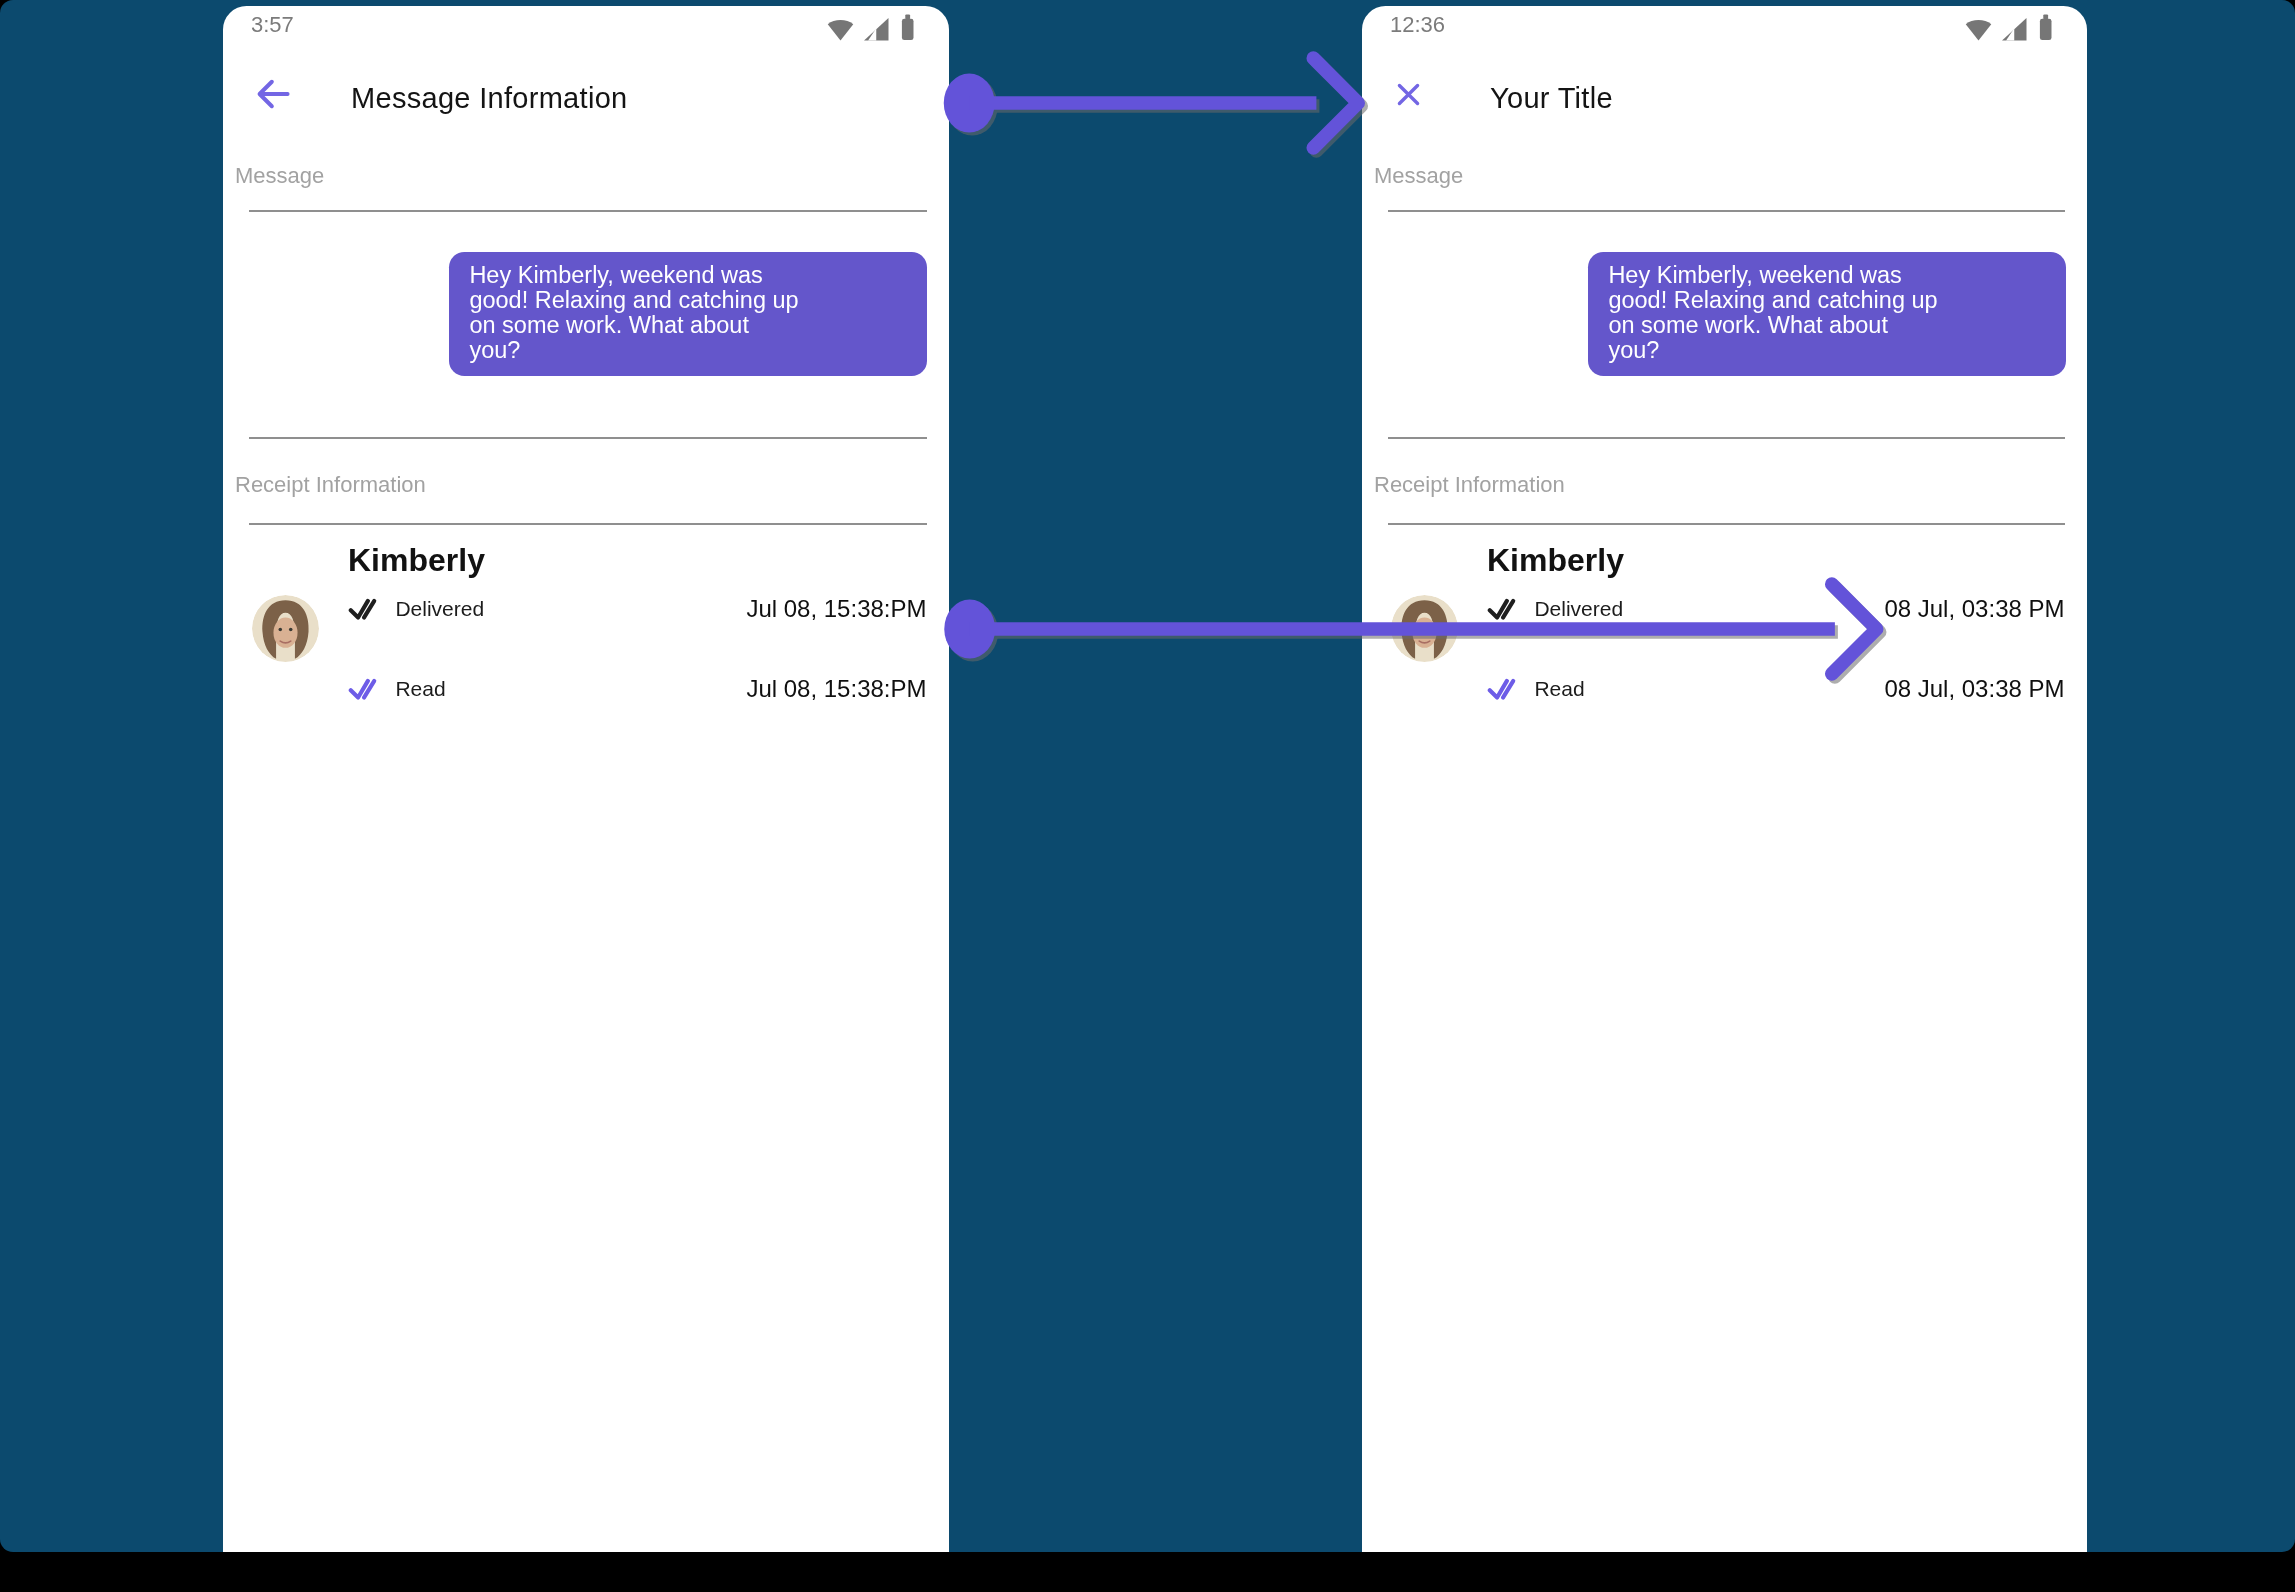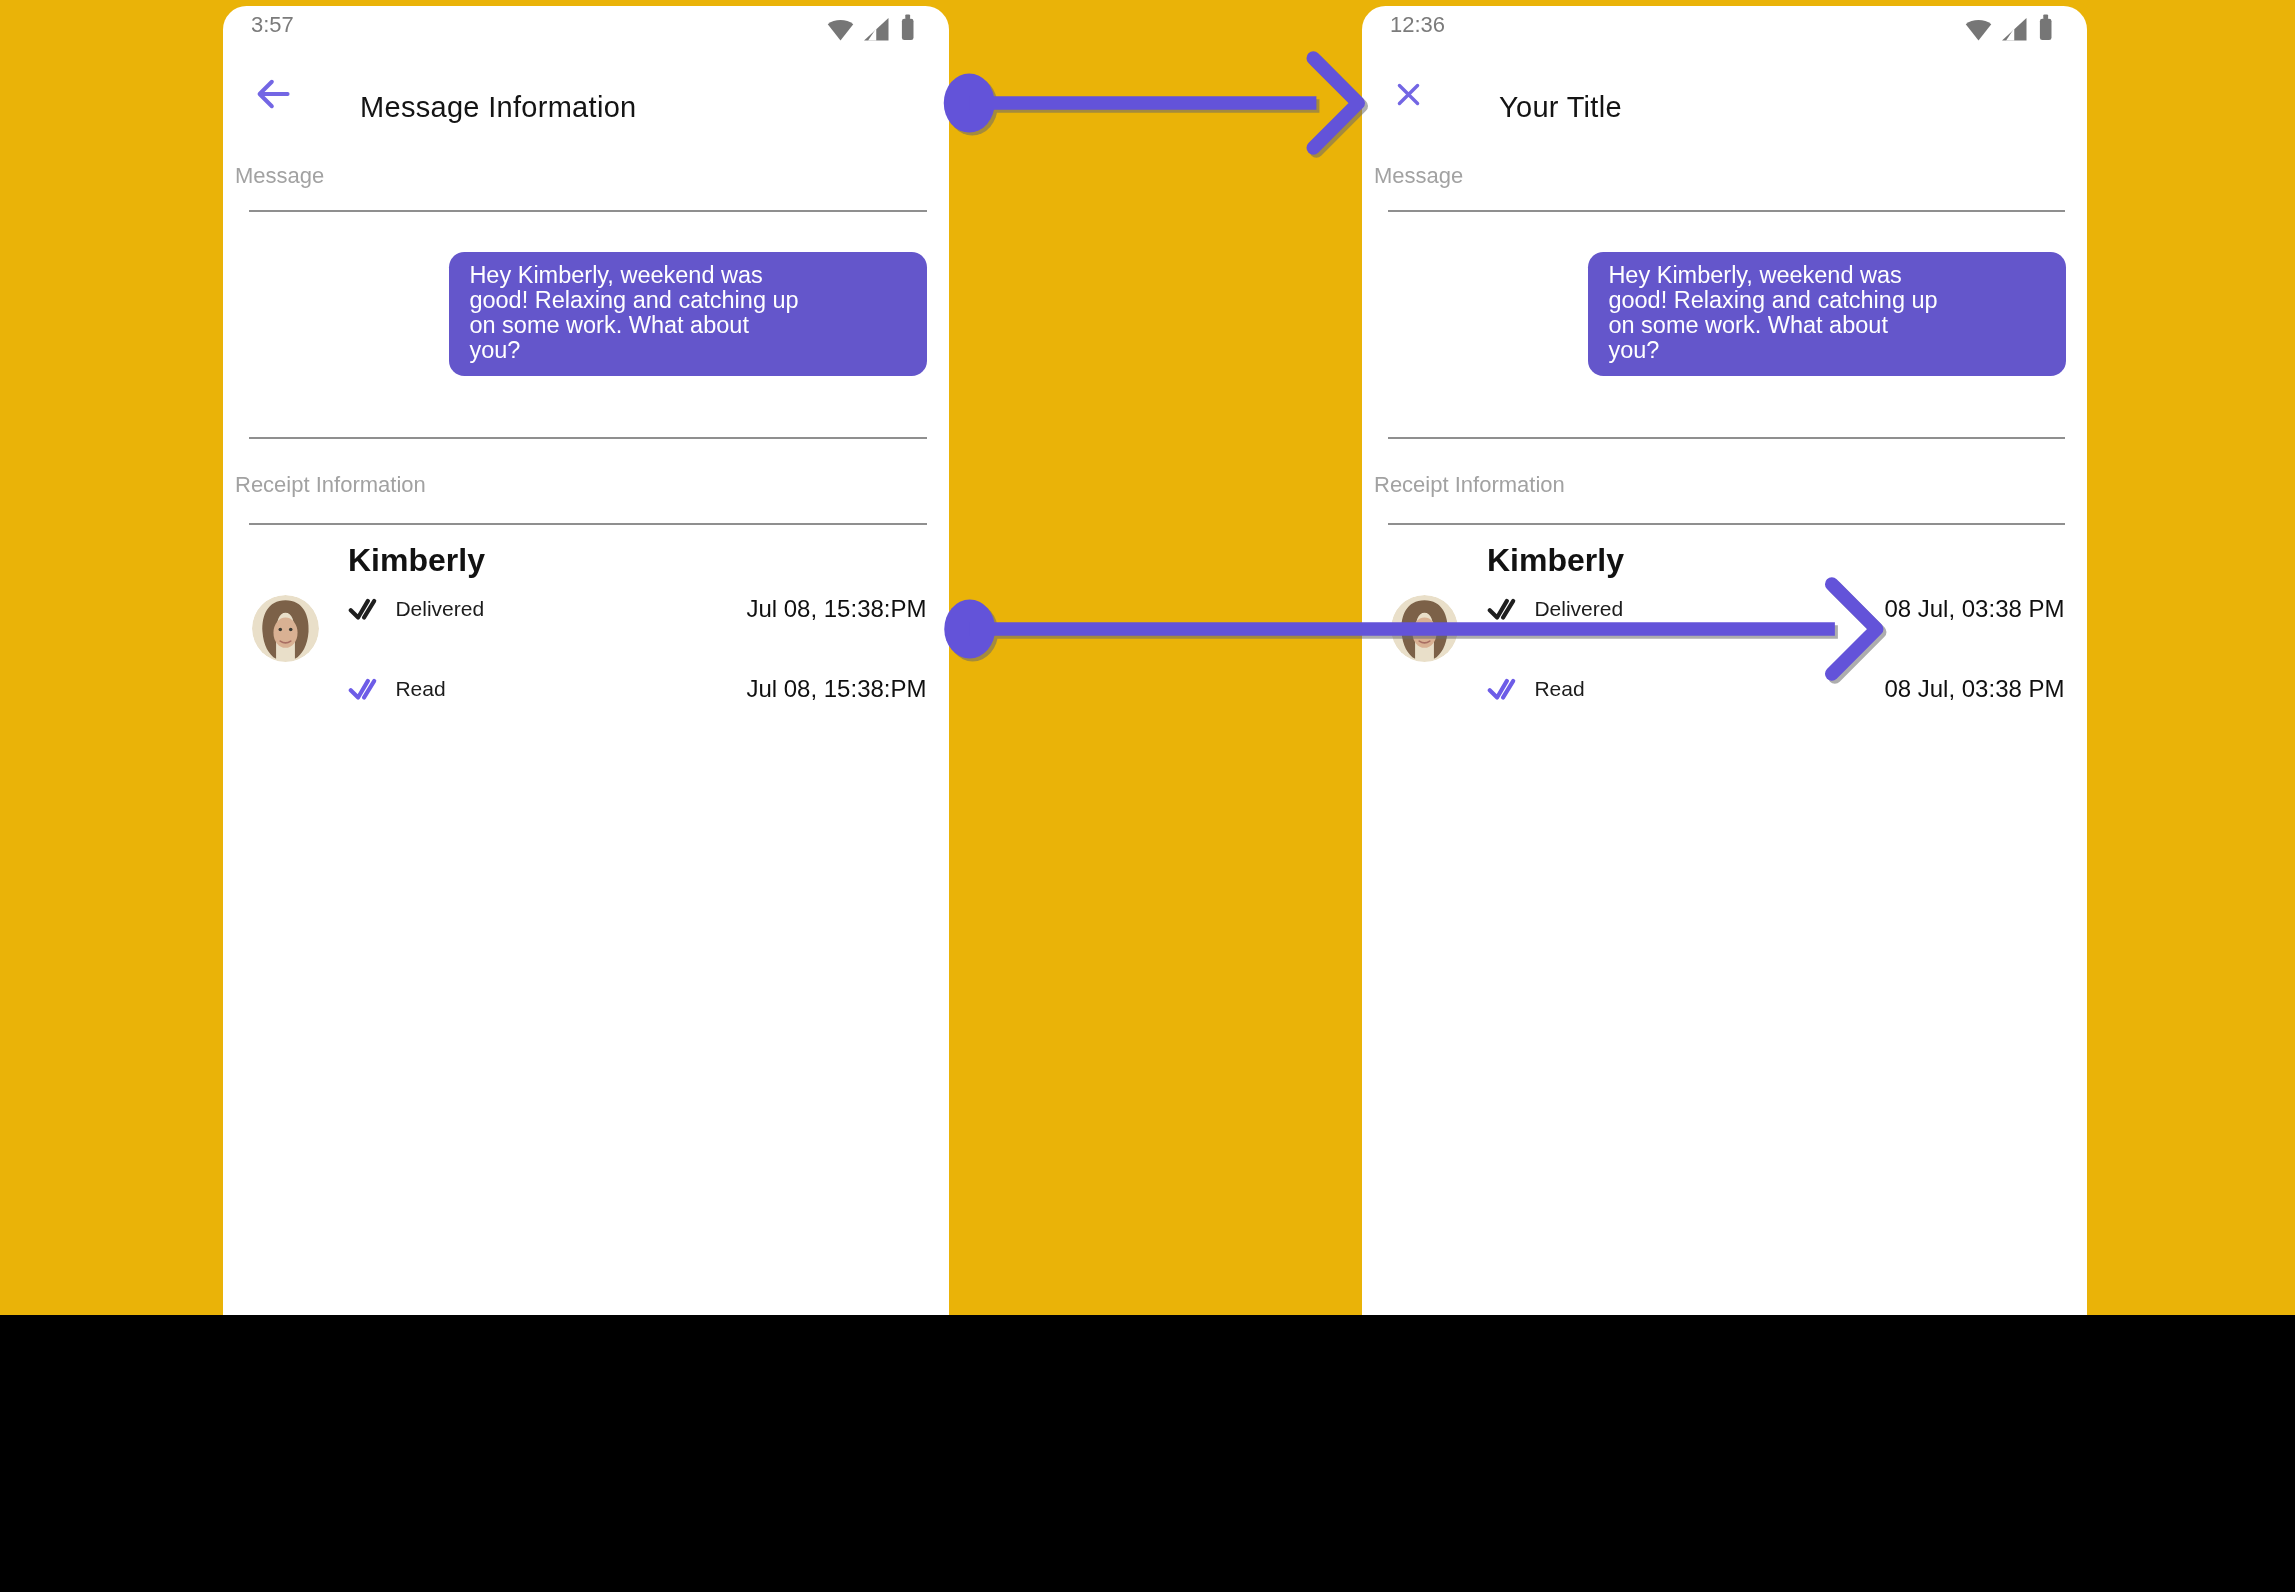--- a/index.html
+++ b/index.html
@@ -1,32 +1,32 @@
 <!DOCTYPE html>
 <html style="font-size:8.2px"><head>
 <meta charset="utf-8">
 <style>
   html,body{margin:0;padding:0;background:#000;}
-  .stage{position:relative;width:2295px;height:1315px;background:#eab308;overflow:hidden;
-         font-family:"Liberation Sans","DejaVu Sans",sans-serif;}
+  .stage{position:relative;width:2295px;height:1552px;background:#0c4a6e;overflow:hidden;
+         font-family:"Liberation Sans","DejaVu Sans",sans-serif;border-radius:13px;}
   .phone{position:absolute;top:5.6px;height:1560px;background:#fff;border-radius:23.5px 23.5px 0 0;}
   .phone-left{left:223px;width:726px;}
   .phone-right{left:1362px;width:725px;}
 
   
   .time{position:absolute;left:28px;top:4.1px;font-size:22px;line-height:29px;color:#7b7b7b;}
   .status-icons{position:absolute;right:33px;top:7.1px;height:29px;display:flex;align-items:flex-end;gap:8.7px;}
   .ic-wifi{width:29px;height:24.5px;}
   .ic-signal{width:26.5px;height:24.5px;}
   .ic-battery{width:17.4px;height:29px;}
 
   
   .nav-back{position:absolute;left:29px;top:67px;width:42px;height:42px;}
   .nav-close{position:absolute;left:32px;top:74px;width:29px;height:29px;}
-  .app-title{position:absolute;left:125px;top:73px;margin:12px;font-size:29px;line-height:32px;
+  .app-title{position:absolute;left:125px;top:73px;margin:3px;font-size:29px;line-height:32px;
              font-weight:500;color:#141414;letter-spacing:0.3px;}
 
   .section-label{position:absolute;left:12px;font-size:22px;color:#a2a2a2;}
   .label-message{top:157px;}
   .label-receipt{top:466px;}
   .divider{position:absolute;left:25.5px;right:22.5px;height:2px;background:#8f8f8f;}
   .div1{top:204px}.div2{top:431px}.div3{top:517px}
 
   .bubble{position:absolute;left:226px;top:246px;width:478px;box-sizing:border-box;
           background:#6456CB;border-radius:15.3px;padding:11.2px 20.4px 13.3px 20.4px;

